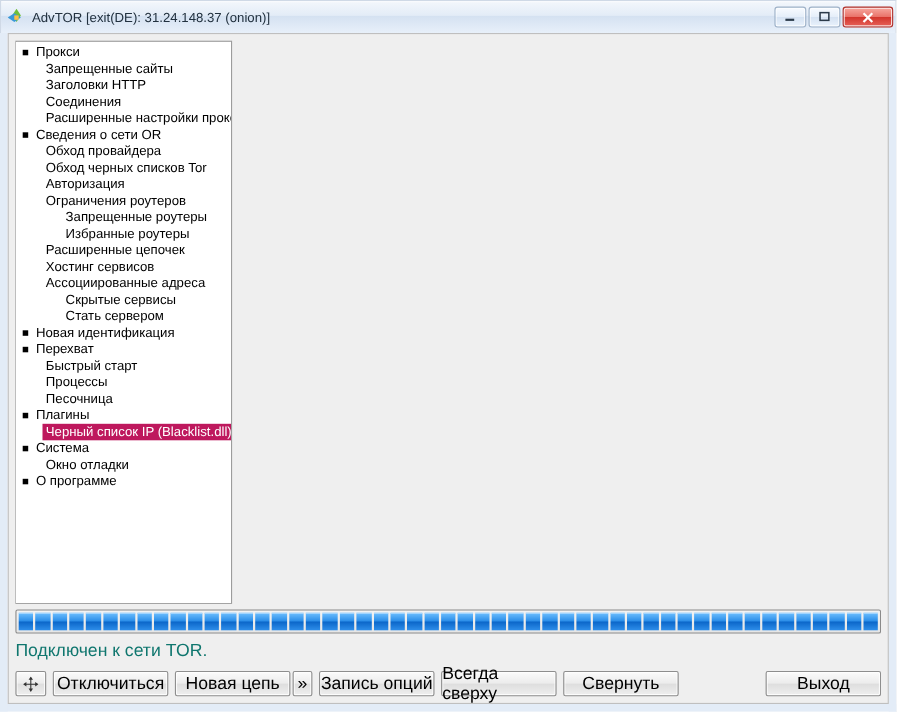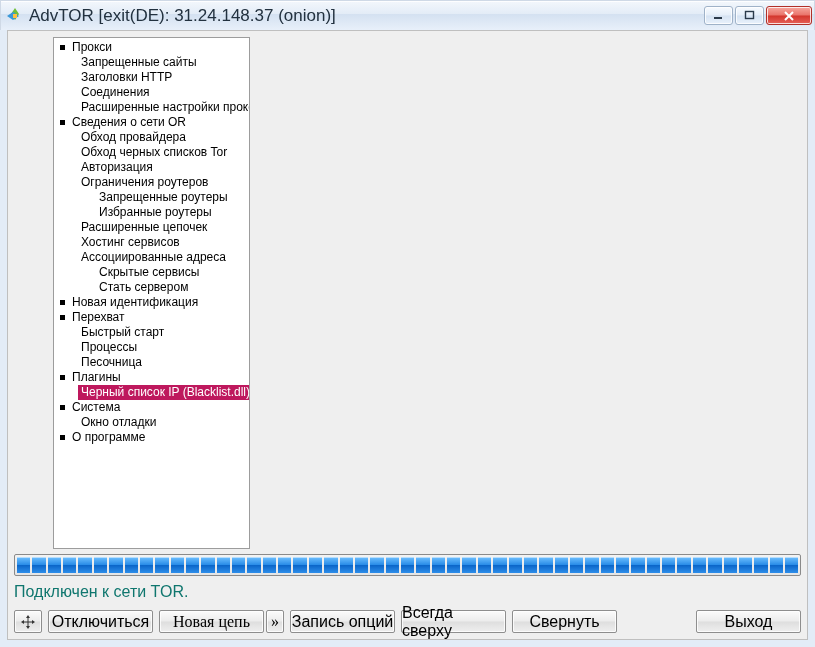--- a/index.html
+++ b/index.html
@@ -22,21 +22,21 @@
     border-top: 1px solid #cfd9e6;
     border-left: 1px solid #cfd9e6;
     border-right: 1px solid #cfd9e6;
     box-shadow: inset 0 1px 0 rgba(255,255,255,0.8);
   }
   .titlebar .appicon {
     width: 16px; height: 16px; margin-right: 6px; position: relative;
   }
   .titlebar .appicon svg { display:block; }
   .titlebar .title {
-    color: #22313f; flex: 0 1 auto; font-size: 17px;
+    color: #22313f; flex: 0 1 auto; font-size: 12px;
   }
   .titlebar .spacer { flex: 1 1 auto; }
   .winbtns { display: flex; gap: 2px; padding-right: 2px; }
   .winbtn {
     width: 29px; height: 19px; margin-top: 0;
     border: 1px solid #9fb2c8; border-radius: 3px;
     background: linear-gradient(to bottom,#f8fbff 0%,#e5eef9 48%,#d5e2f2 52%,#e9f2fc 100%);
     display:flex; align-items:center; justify-content:center;
     box-shadow: inset 0 0 0 1px rgba(255,255,255,0.8);
   }
@@ -65,21 +65,20 @@
   }
 
   
   .row-top { flex:1 1 auto; display:flex; gap:6px; min-height:0; }
   .tree {
     width: 197px; height:100%;
     border: 1px solid #9c9c9c;
     background:#fff;
     overflow:auto;
     padding: 2px 0 2px 2px;
-    margin-left: 39px;
   }
   .tree ul { list-style:none; }
   .tree li { line-height: 15px; white-space:nowrap; }
   .tree li > span.lbl { display:inline-block; padding: 0 3px; cursor:default; }
   .tree li.sq > span.sq-mark {
     display:inline-block; width:5px; height:5px; background:#000; margin: 0 4px 1px 4px;
   }
   .tree li.child1 { padding-left: 22px; }
   .tree li.child2 { padding-left: 40px; }
   .tree li.selected > span.lbl { background:#be185d; color:#fff; }
@@ -118,21 +117,21 @@
     box-shadow: inset 0 0 0 1px rgba(255,255,255,0.8);
     cursor:default;
     display:flex; align-items:center; justify-content:center;
     font-size:16px;
     color:#000;
   }
   .iconbtn { width:28px; }
   .iconbtn svg { display:block; }
   .btn { width:105px; }
   .btn.narrow { width:18px; padding:0; }
-  .btngroup { display:flex; gap:2px;font-family:Liberation Serif, serif; }
+  .btngroup { display:flex; gap:2px; }
   .btnrow .spacer2 { flex:1 1 auto; }
 </style>
 </head>
 <body>
 
 <div class="titlebar">
   <div class="appicon">
     <svg width="16" height="16">
         <polygon points="8,0 12,6 8,12 4,6" fill="#6fbf3a"></polygon>
         <polygon points="0,8 6,4 12,8 6,12" fill="#3a98d8"></polygon>

